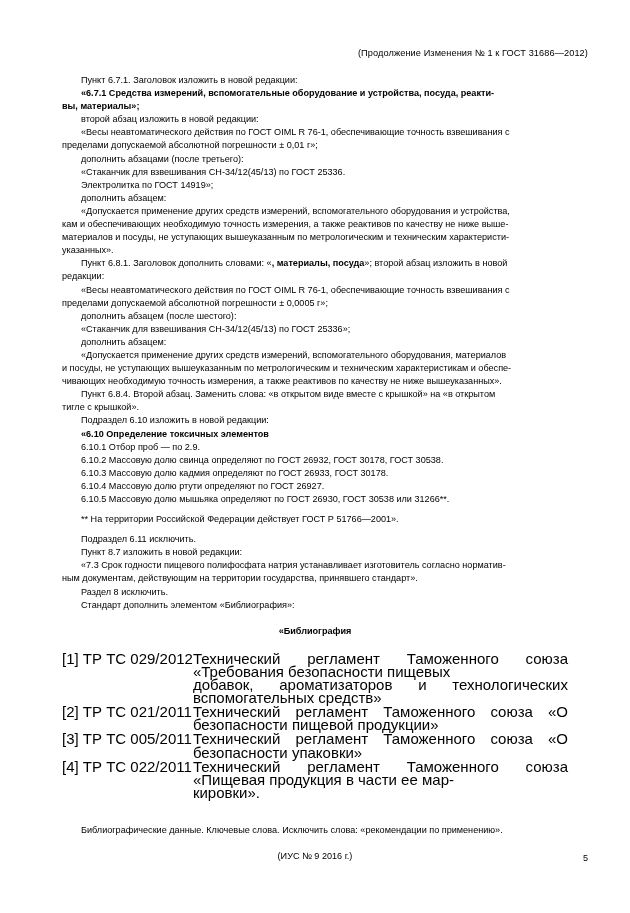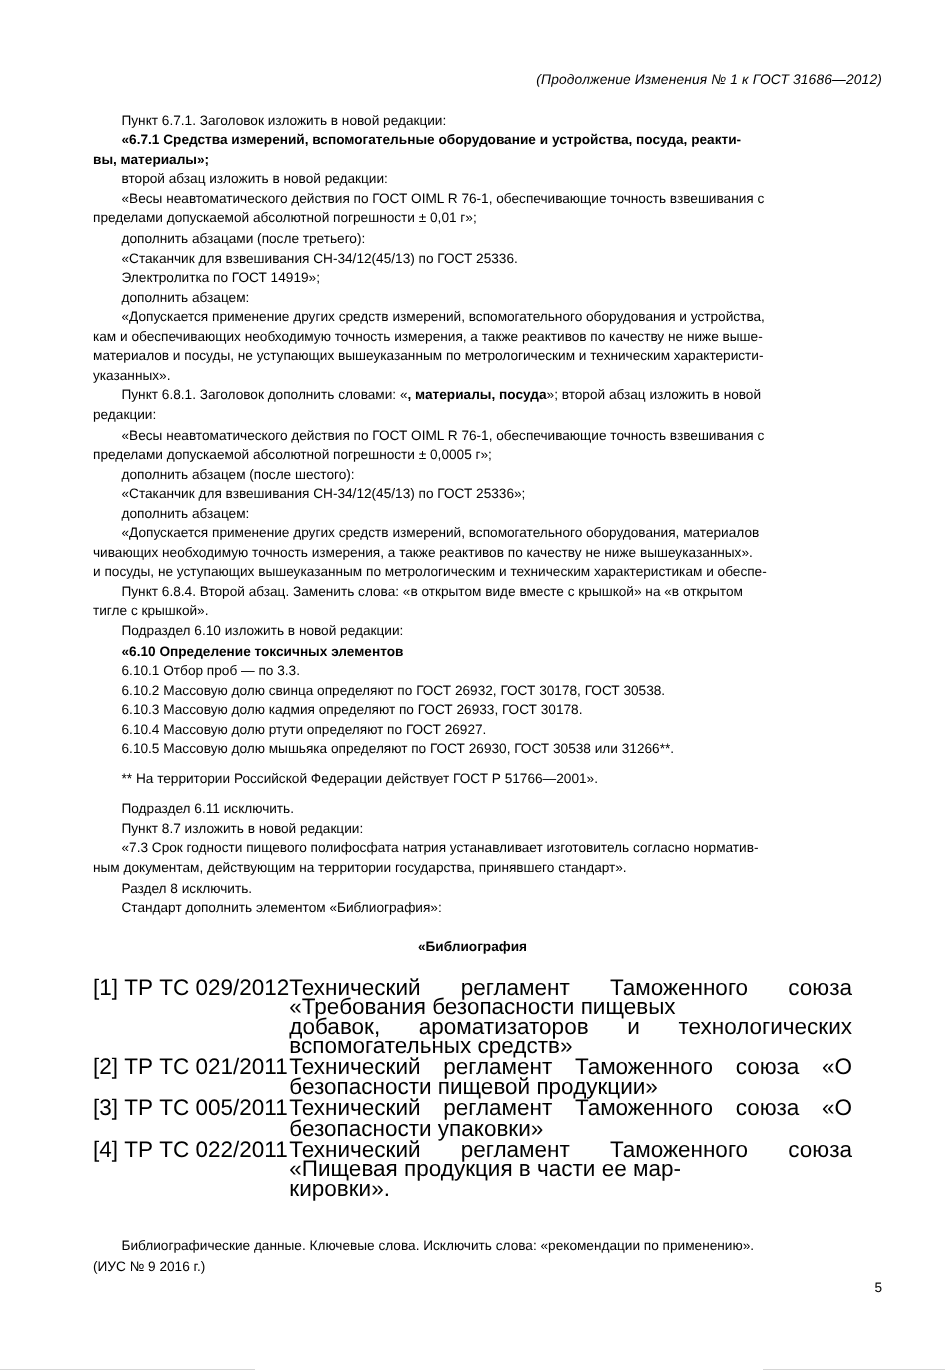--- a/index.html
+++ b/index.html
@@ -15,21 +15,20 @@
     height: 913px;
     background: #ffffff;
     position: relative;
     box-sizing: border-box;
     overflow: hidden;
   }
   .header {
     position: absolute;
     top: 48px;
     right: 42px;
-    font-style: italic;
     font-size: 9.2px;
     color: #000;
     letter-spacing: 0.1px;
     padding-left: 48px;
   }
   .content {
     position: absolute;
     top: 74px;
     left: 62px;
     width: 506px;
@@ -77,21 +76,22 @@
   }
   td.desc {
     padding-left: 0px;
   }
   .gap-sm { height: 7px; }
   .final {
     margin-top: 24px;
     text-indent: 19px;
   }
   .ius {
-    margin-top: 1px;
+    text-align: center;
+    margin-top: 13px;
   }
   .page-num {
     position: absolute;
     right: 42px;
     bottom: 50px;
     font-size: 9.1px;
   }
 </style>
 </head>
 <body>
@@ -118,27 +118,27 @@
     <p class="noind">указанных».</p>
 
     <p class="ind"><span>Пункт 6.8.1. Заголовок дополнить словами: «</span><span class="b">, материалы, посуда</span><span>»; второй абзац изложить в новой</span></p>
     <p class="noind">редакции:</p>
     <p class="ind">«Весы неавтоматического действия по ГОСТ OIML R 76-1, обеспечивающие точность взвешивания с</p>
     <p class="noind">пределами допускаемой абсолютной погрешности ± 0,0005 г»;</p>
     <p class="ind">дополнить абзацем (после шестого):</p>
     <p class="ind">«Стаканчик для взвешивания СН-34/12(45/13) по ГОСТ 25336»;</p>
     <p class="ind">дополнить абзацем:</p>
     <p class="ind">«Допускается применение других средств измерений, вспомогательного оборудования, материалов</p>
+    <p class="noind">и посуды, не уступающих вышеуказанным по метрологическим и техническим характеристикам и обеспе-</p>
     <p class="noind">чивающих необходимую точность измерения, а также реактивов по качеству не ниже вышеуказанных».</p>
-    <p class="noind">и посуды, не уступающих вышеуказанным по метрологическим и техническим характеристикам и обеспе-</p>
     <p class="ind">Пункт 6.8.4. Второй абзац. Заменить слова: «в открытом виде вместе с крышкой» на «в открытом</p>
     <p class="noind">тигле с крышкой».</p>
     <p class="ind">Подраздел 6.10 изложить в новой редакции:</p>
     <p class="subhead">«6.10 Определение токсичных элементов</p>
-    <p class="ind">6.10.1  Отбор проб — по 3.3.</p>
+    <p class="ind">6.10.1  Отбор проб — по 2.9.</p>
     <p class="ind">6.10.2 Массовую долю свинца определяют по ГОСТ 26932, ГОСТ 30178, ГОСТ 30538.</p>
     <p class="ind">6.10.3 Массовую долю кадмия определяют по ГОСТ 26933, ГОСТ 30178.</p>
     <p class="ind">6.10.4 Массовую долю ртути определяют по ГОСТ 26927.</p>
     <p class="ind">6.10.5 Массовую долю мышьяка определяют по ГОСТ 26930, ГОСТ 30538 или 31266**.</p>
     <div class="gap-sm"></div>
     <p class="ind">**  На территории Российской Федерации действует ГОСТ Р 51766—2001».</p>
     <div class="gap-sm"></div>
     <p class="ind">Подраздел 6.11 исключить.</p>
     <p class="ind">Пункт 8.7 изложить в новой редакции:</p>
     <p class="ind">«7.3 Срок годности пищевого полифосфата натрия устанавливает изготовитель согласно норматив-</p>

